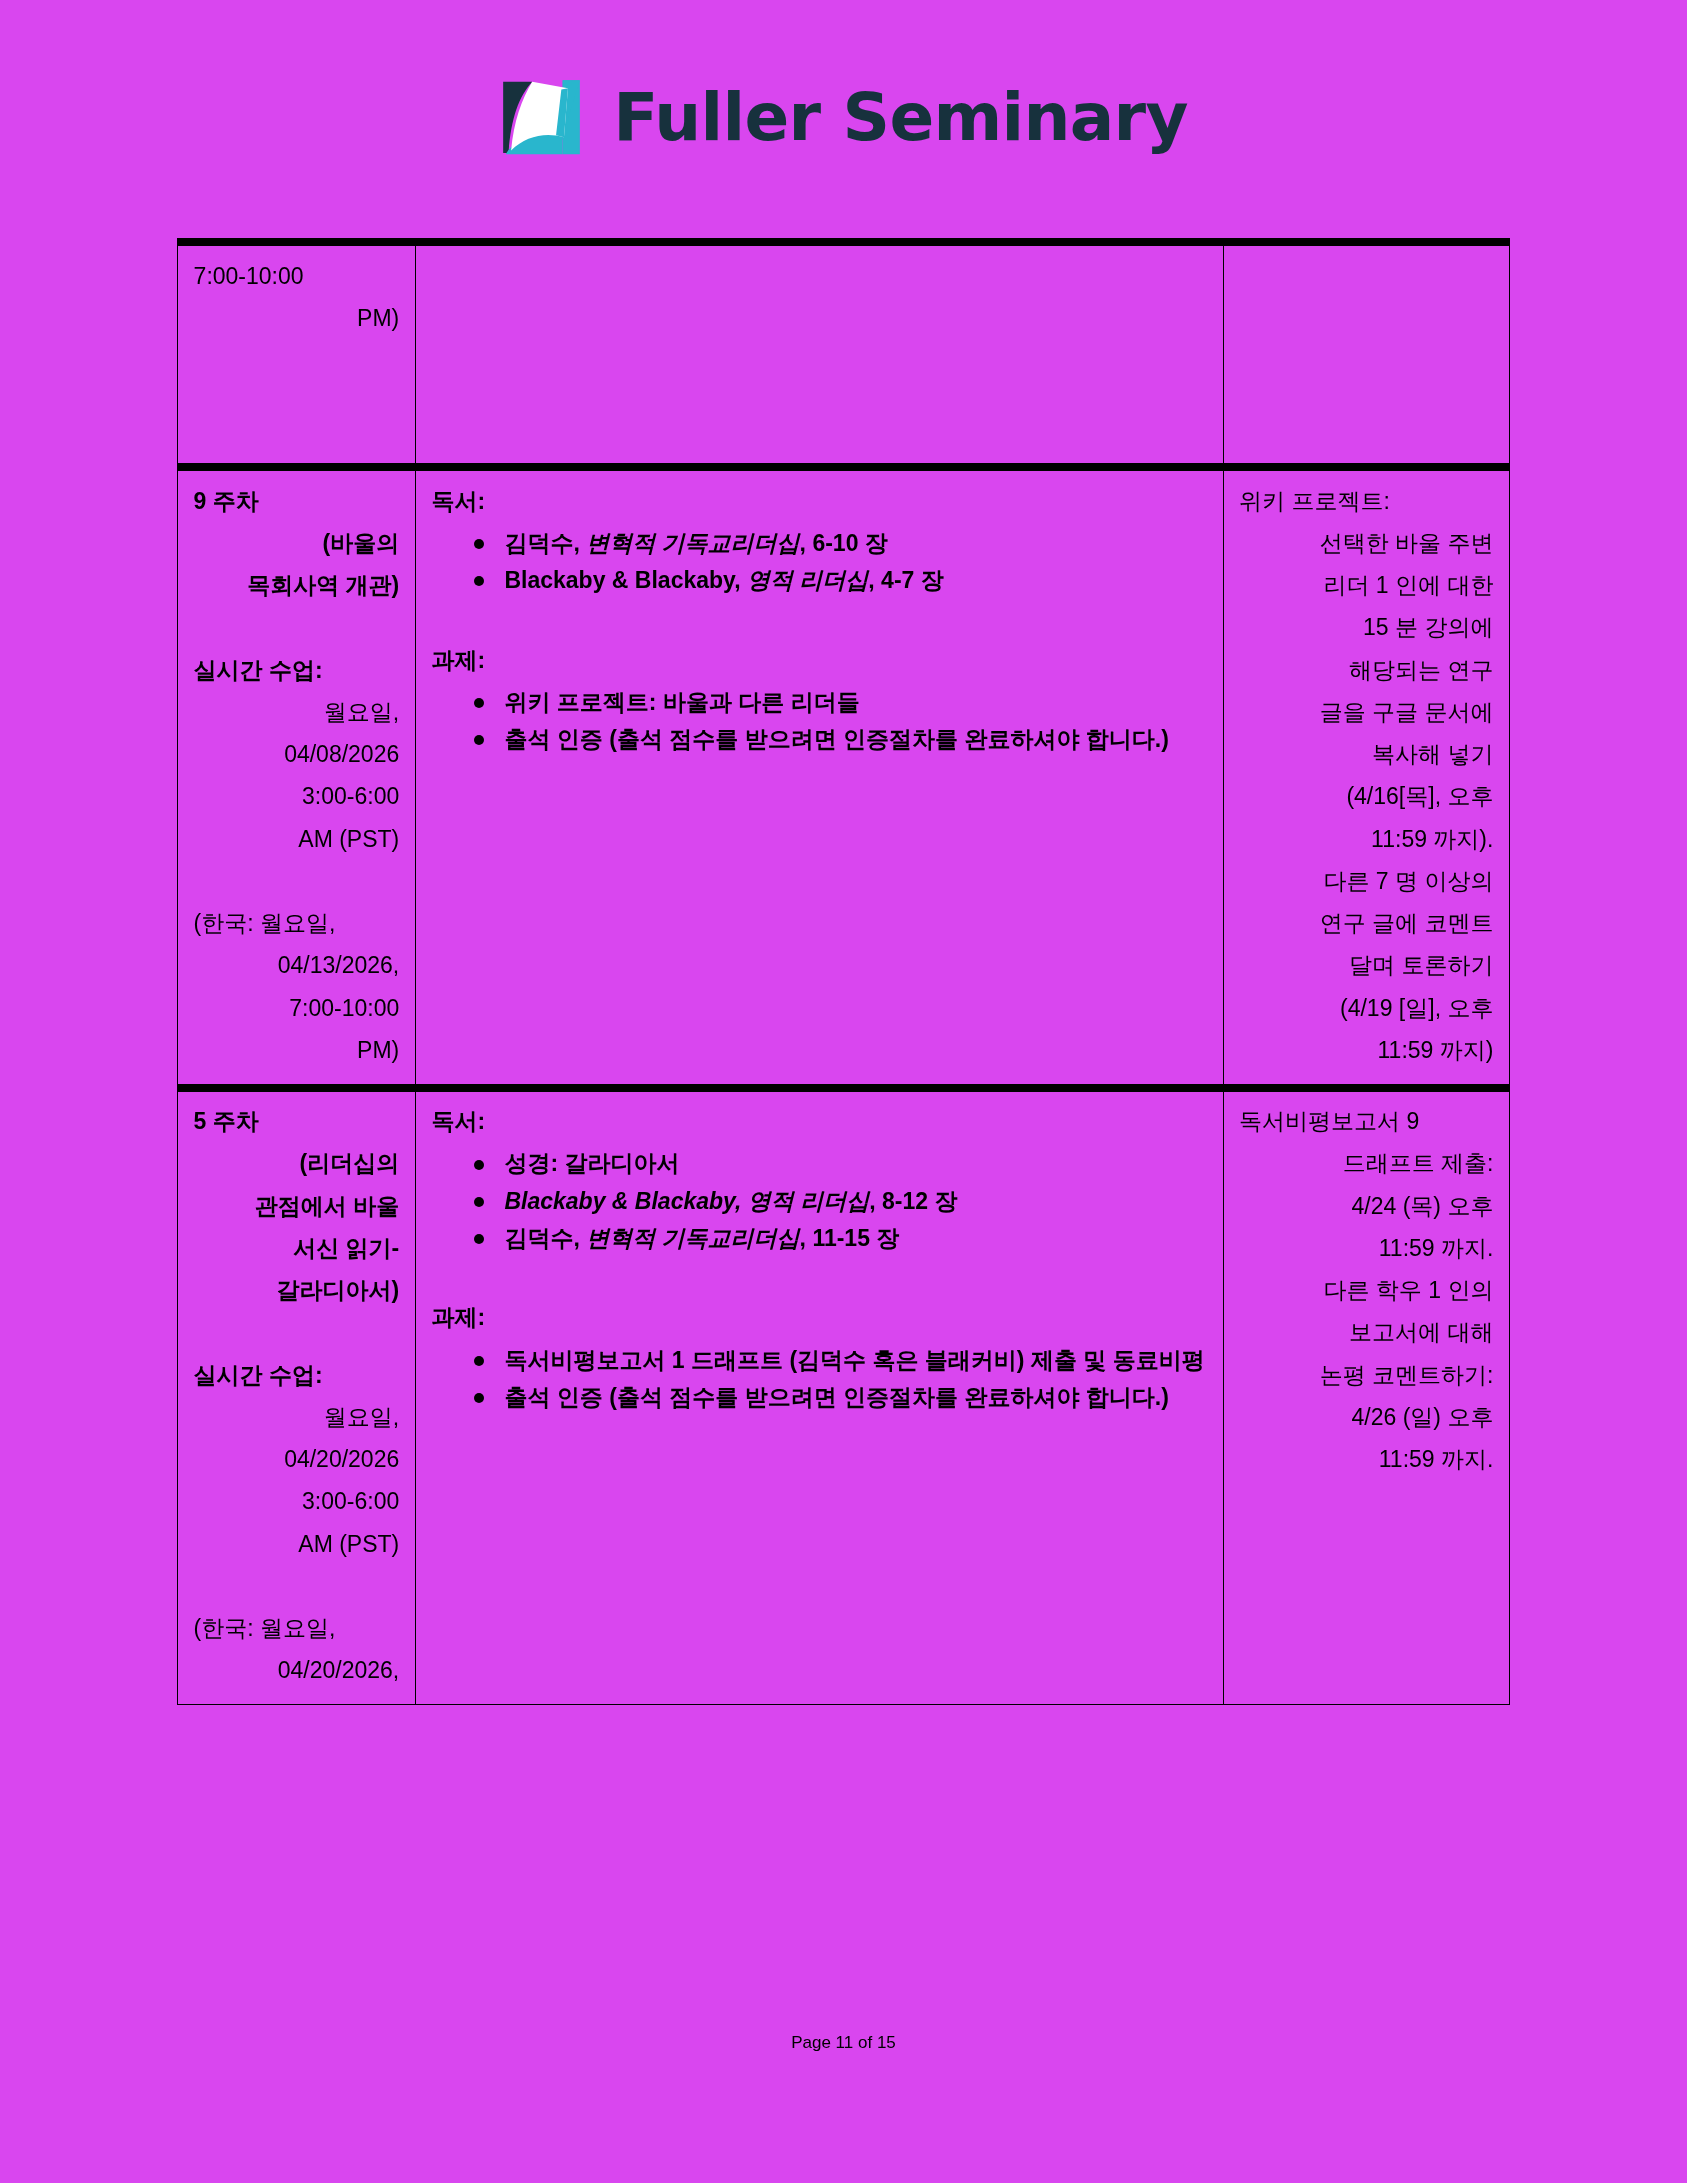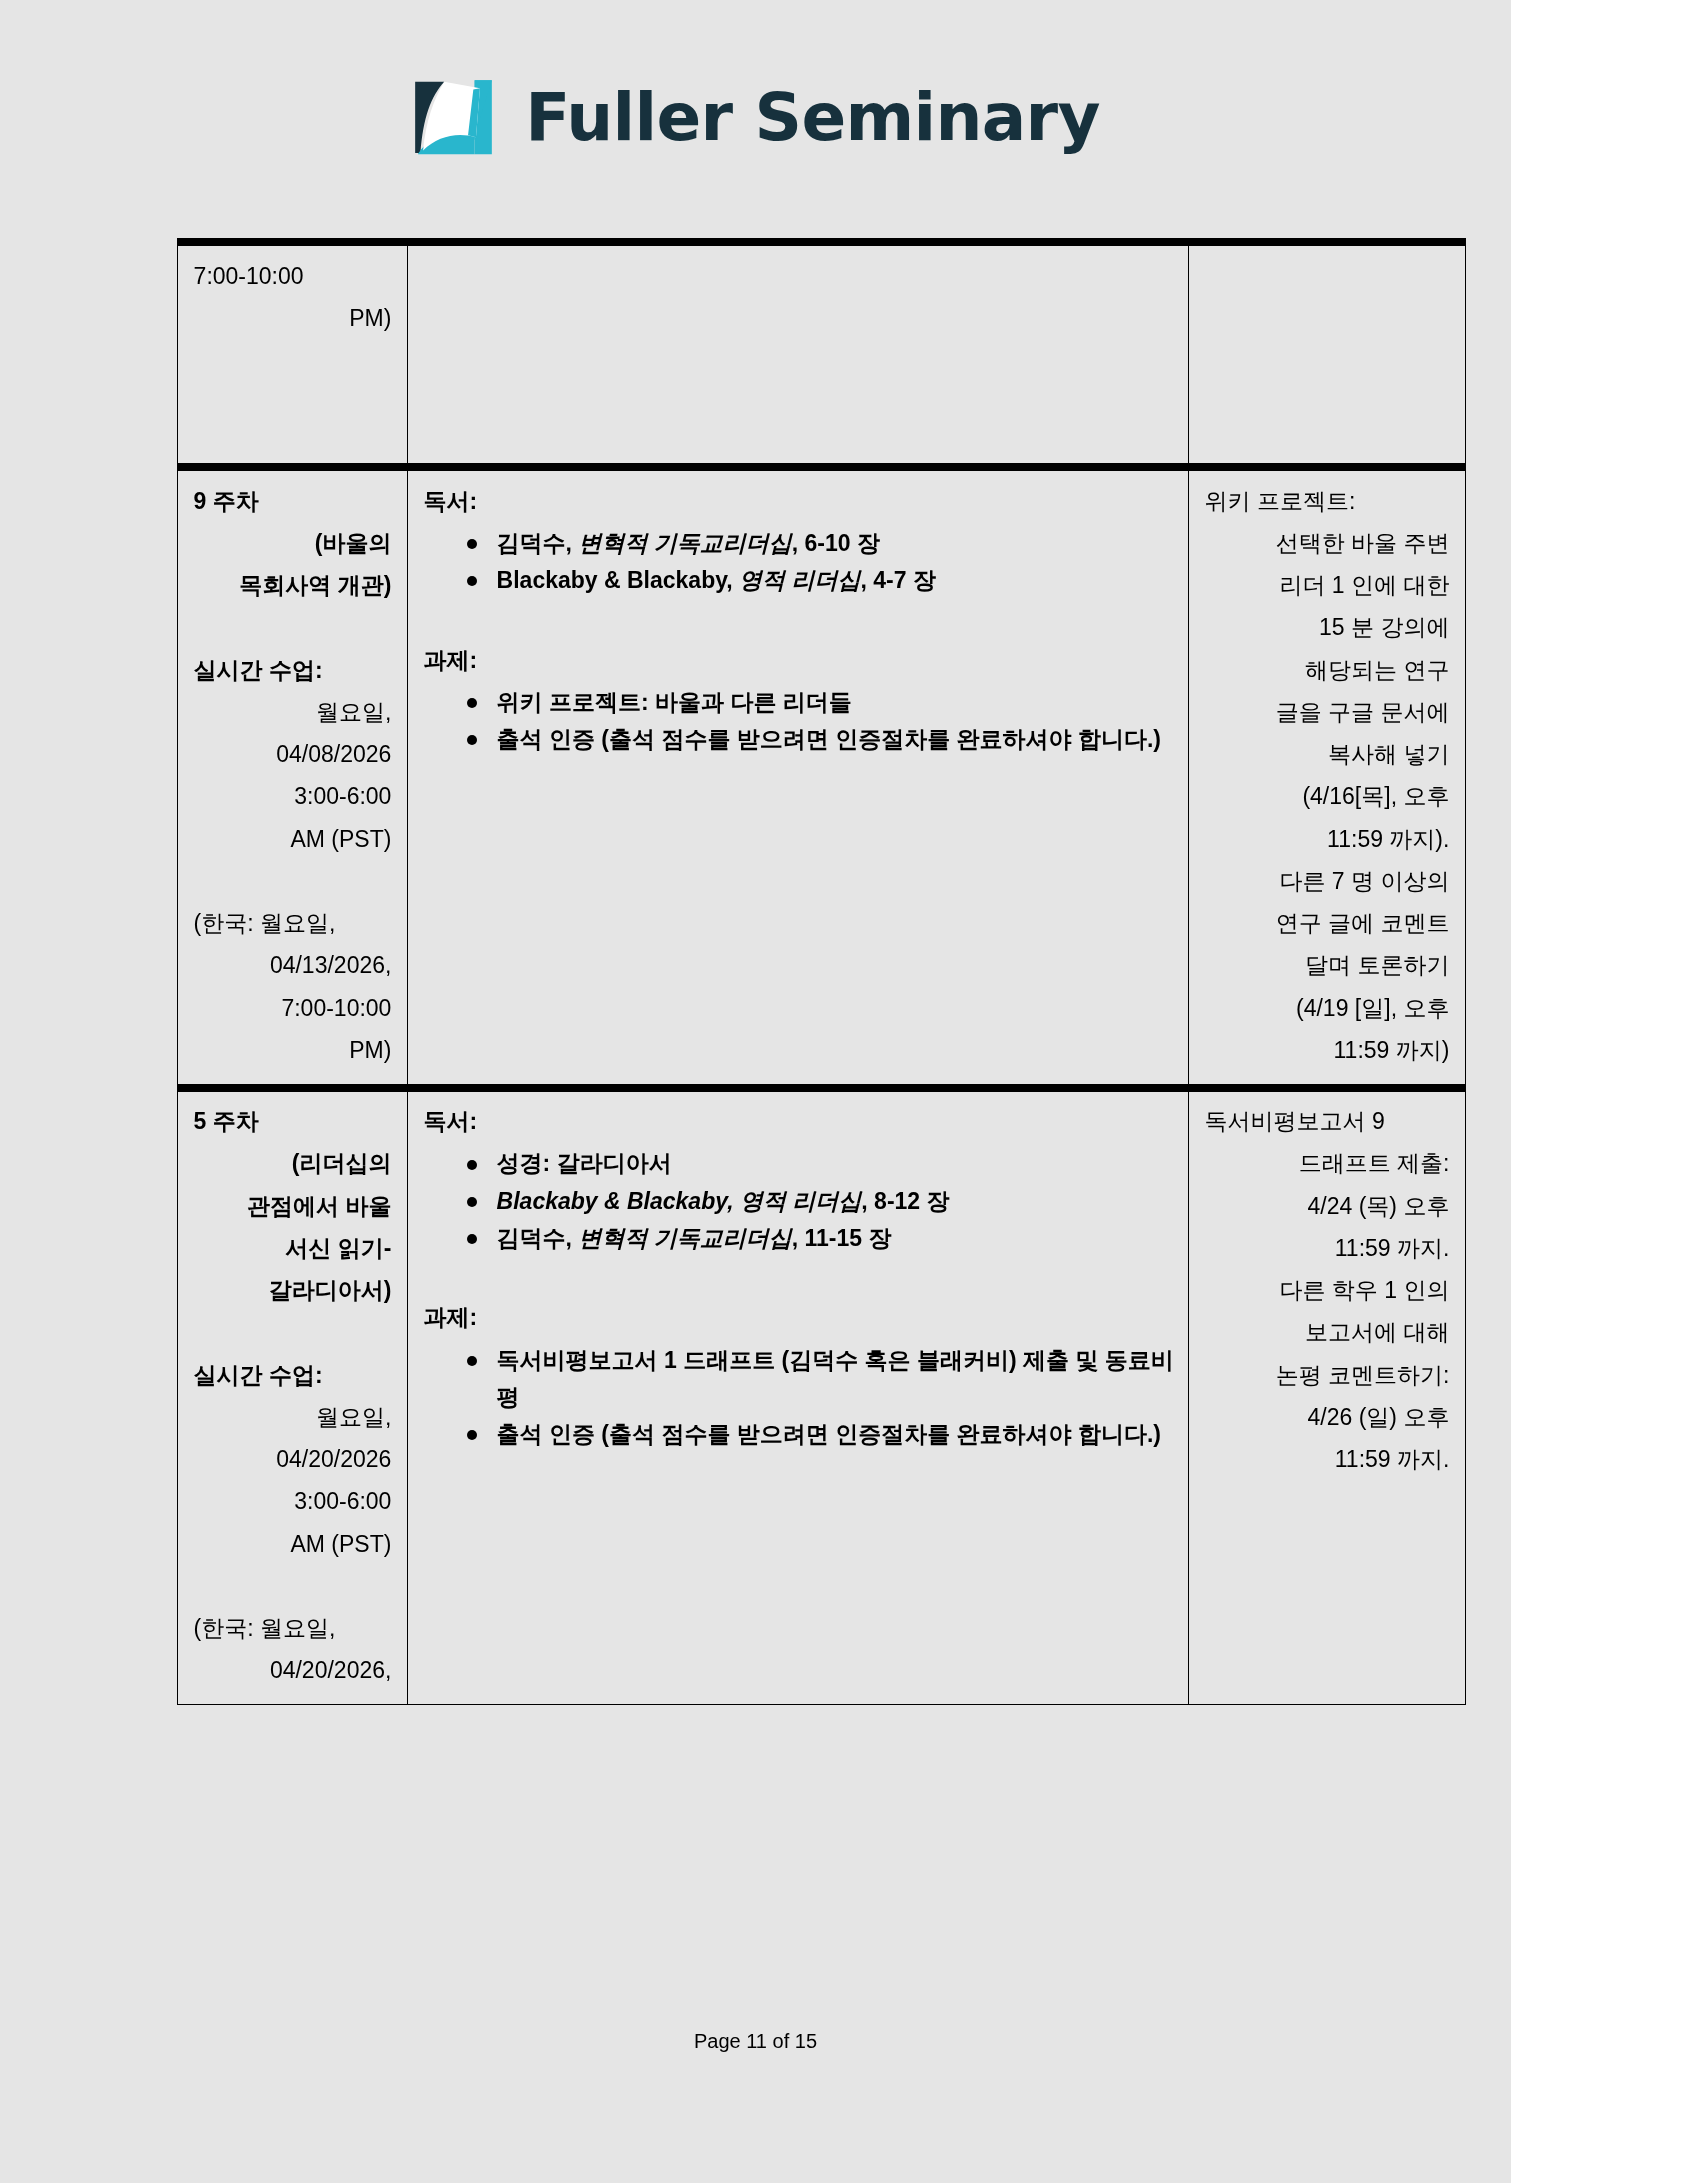--- a/index.html
+++ b/index.html
@@ -7,23 +7,23 @@
     margin: 0;
     padding: 0;
     background: #ffffff;
   }
   body {
     font-family: "Liberation Sans", "DejaVu Sans", sans-serif;
     color: #000000;
   }
   .page {
     position: relative;
-    width: 1511px;
+    width: 1687px;
     height: 2183px;
-    background: #e5e5e5;
+    background: #d946ef;
     box-sizing: border-box;
     overflow: hidden;
   }
 
   
   .header {
     padding-top: 79px;
     display: flex;
     justify-content: center;
     align-items: center;
@@ -109,21 +109,21 @@
   
   .week-cell, .due-cell { word-break: keep-all; }
 
   
   .footer {
     position: absolute;
     left: 0;
     right: 0;
     bottom: 130px;
     text-align: center;
-    font-size: 20px;
+    font-size: 17px;
     color: #000000;
   }
 </style>
 </head>
 <body>
 
 <div class="page">
 
   <div class="header">
     <div class="logo-lockup">

